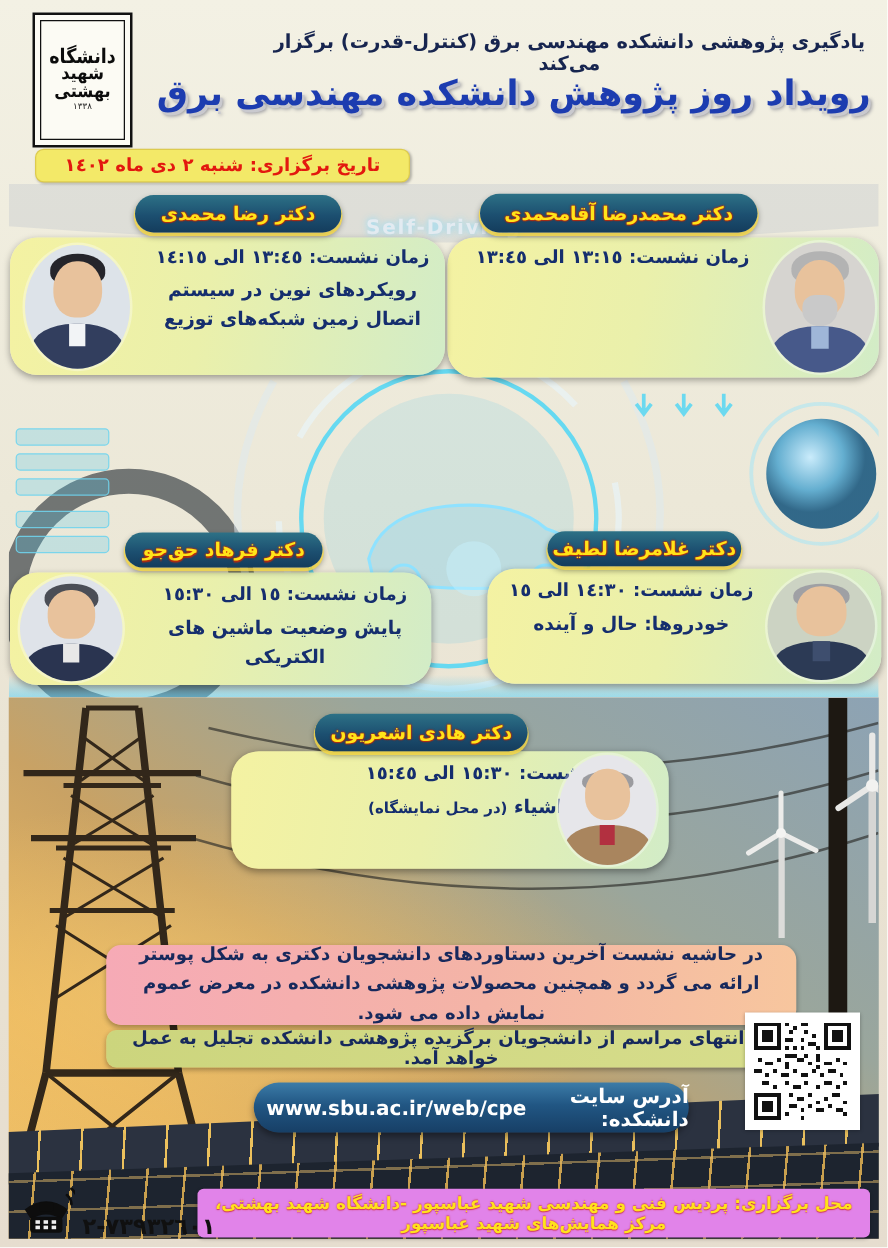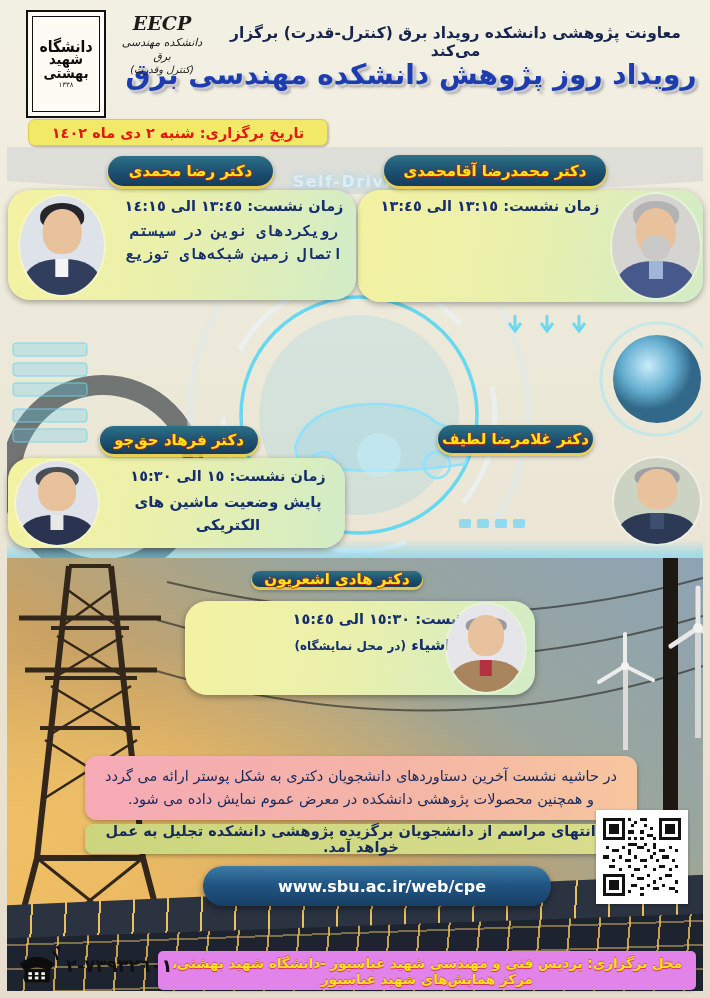--- a/index.html
+++ b/index.html
@@ -77,62 +77,57 @@
   .photo .collar{position:absolute;left:50%;bottom:18%;width:16%;height:18%;transform:translateX(-50%);}
   .av-moh{background:#dde3e9;} .av-moh .hair{background:#25252b;} .av-moh .torso{background:#323e5e;} .av-moh .collar{background:#f2f4f6;}
   .av-agha{background:#d6d4d0;} .av-agha .hair{background:#b3b3b3;} .av-agha .beard{background:#c9c9c9;} .av-agha .torso{background:#47598a;} .av-agha .collar{background:#9fb6d8;}
   .av-hagh{background:#dfe3e9;} .av-hagh .hair{background:#4b4e56;} .av-hagh .torso{background:#2a3450;} .av-hagh .collar{background:#e8e8e8;}
   .av-latif{background:#ccd3c3;} .av-latif .hair{background:#9fa0a4;top:10%;height:22%;} .av-latif .torso{background:#2c3a55;} .av-latif .collar{background:#3e4e6e;}
   .av-ash{background:#e6e6ea;} .av-ash .hair{background:#9b9b9f;top:15%;height:18%;} .av-ash .torso{background:#a9855e;} .av-ash .collar{background:#b23040;}
   
   .note-pink{position:absolute;left:85px;top:756px;width:552px;height:64px;z-index:5;border-radius:12px;
     background:linear-gradient(90deg,#f6aab6 0%,#f4b4a6 55%,#f7c69e 100%);
     display:flex;align-items:center;justify-content:center;text-align:center;padding:4px 18px;
-    font-size:14.5px;font-weight:normal;color:#17295c;line-height:1.6;box-shadow:0 2px 4px rgba(0,0,0,.3);}
+    font-size:14.5px;font-weight:bold;color:#17295c;line-height:1.6;box-shadow:0 2px 4px rgba(0,0,0,.3);}
   .note-green{position:absolute;left:85px;top:824px;width:552px;height:30px;z-index:5;border-radius:8px;
     background:linear-gradient(90deg,#ccd57d 0%,#d7dd8c 100%);
     display:flex;align-items:center;justify-content:center;text-align:center;
     font-size:14.5px;font-weight:bold;color:#17295c;box-shadow:0 2px 4px rgba(0,0,0,.3);}
   .qr-pad{position:absolute;left:596px;top:810px;width:92px;height:94px;background:#ffffff;z-index:6;
     display:flex;align-items:center;justify-content:center;box-shadow:0 1px 3px rgba(0,0,0,.3);}
   .website{position:absolute;left:203px;top:866px;width:348px;height:40px;z-index:6;border-radius:21px;
     background:linear-gradient(180deg,#3c7ca8 0%,#215683 45%,#173f66 100%);
     display:flex;align-items:center;justify-content:center;gap:8px;
     font-size:16px;font-weight:bold;color:#ffffff;box-shadow:0 3px 6px rgba(0,0,0,.4);}
   .website .url{direction:ltr;unicode-bidi:isolate;padding-left:10px;}
   .footer-banner{position:absolute;left:158px;top:951px;width:538px;height:39px;z-index:6;border-radius:5px;
     background:#e183e9;display:flex;align-items:center;justify-content:center;text-align:center;
     font-size:13.5px;font-weight:bold;color:#ffe21c;padding:0 8px;
     text-shadow:0 1px 1px rgba(200,30,30,.8),0 -1px 1px rgba(200,30,30,.5);
     box-shadow:0 1px 3px rgba(0,0,0,.3);}
   .phone-wrap{position:absolute;left:14px;top:938px;width:210px;height:54px;z-index:6;direction:ltr;
-    display:flex;align-items:center;gap:6px;}
+    display:flex;align-items:flex-end;gap:6px;}
   .phone-number{font-size:18px;font-weight:bold;color:#101010;direction:ltr;unicode-bidi:isolate;}
 </style>
 </head>
 <body>
 
 <div class="poster">
 
   <div class="logo-box">
     <div class="logo-inner">
       <span class="logo-line">دانشگاه</span>
       <span class="logo-line2">شهید</span>
       <span class="logo-line2">بهشتی</span>
       <span class="logo-year">١٣٣٨</span>
     </div>
   </div>
 
-  <div class="eecp">
-    <div class="eecp-acronym">EECP</div>
-    <div class="eecp-sub">دانشکده مهندسی برق</div>
-    <div class="eecp-sub2">(کنترل وقدرت)</div>
-  </div>
-
-  <div class="organizer">معاونت پژوهشی دانشکده رویداد برق (کنترل-قدرت) برگزار می‌کند</div>
+
+  <div class="organizer">یادگیری پژوهشی دانشکده مهندسی برق (کنترل-قدرت) برگزار می‌کند</div>
   <div class="main-title">رویداد روز پژوهش دانشکده مهندسی برق</div>
   <div class="date-banner">تاریخ برگزاری: شنبه ٢ دی ماه ١٤٠٢</div>
 
   <div class="scene-top">
     <svg width="696" height="411" viewBox="0 0 696 411">
       <defs>
         <radialGradient id="sphereG" cx="40%" cy="35%">
           <stop offset="0%" stop-color="#c6ecff"></stop>
             <stop offset="60%" stop-color="#55a8cf"></stop>
             <stop offset="100%" stop-color="#1d5a80"></stop>
@@ -242,31 +237,37 @@
     <div class="hair"></div>
       <div class="face"></div>
       <div class="beard"></div>
       <div class="torso"></div>
       <div class="collar"></div>
   </div>
 
   <div class="card" style="left:8px;top:190px;width:348px;height:110px;">
     <div class="card-text" style="left:110px;width:232px;top:8px;">
       <span class="time">زمان نشست: ١٣:٤٥ الی ١٤:١٥</span>
-      <span class="topic" style="max-width:228px;font-family:Liberation Mono, monospace;">رویکردهای نوین در سیستم اتصال زمین شبکه‌های توزیع</span>
+      <span class="topic" style="max-width:228px;">رویکردهای نوین در سیستم اتصال زمین شبکه‌های توزیع</span>
     </div>
   </div>
   <div class="pill" style="left:108px;top:156px;width:165px;height:30px;">دکتر رضا محمدی</div>
   <div class="photo av-moh" style="left:20px;top:196px;width:84px;height:99px;">
     <div class="hair"></div>
       <div class="face"></div>
       <div class="torso"></div>
       <div class="collar"></div>
   </div>
 
+  <div class="card" style="left:390px;top:455px;width:315px;height:92px;">
+    <div class="card-text" style="left:8px;width:214px;top:10px;">
+      <span class="time">زمان نشست: ١٤:٣٠ الی ١٥</span>
+      <span class="topic" style="max-width:208px;">خودروها: حال و آینده</span>
+    </div>
+  </div>
   <div class="pill" style="left:438px;top:425px;width:155px;height:28px;">دکتر غلامرضا لطیف</div>
   <div class="photo av-latif" style="left:614px;top:458px;width:86px;height:86px;">
     <div class="hair"></div>
       <div class="face"></div>
       <div class="torso"></div>
       <div class="collar"></div>
   </div>
 
   <div class="card" style="left:8px;top:458px;width:337px;height:90px;">
     <div class="card-text" style="left:104px;width:232px;top:10px;">
@@ -284,21 +285,21 @@
 
   <div class="card" style="left:185px;top:601px;width:350px;height:94px;">
     <div class="card-text" style="left:92px;width:250px;top:10px;">
       <span class="time">زمان نشست: ١٥:٣٠ الی ١٥:٤٥</span>
       <span class="topic" style="max-width:246px;">
         <span>اینترنت اشیاء</span>
         <span class="topic-note">(در محل نمایشگاه)</span>
       </span>
     </div>
   </div>
-  <div class="pill" style="left:252px;top:571px;width:170px;height:16px;">دکتر هادی اشعریون</div>
+  <div class="pill" style="left:252px;top:571px;width:170px;height:30px;">دکتر هادی اشعریون</div>
   <div class="photo av-ash" style="left:447px;top:604px;width:78px;height:88px;">
     <div class="hair"></div>
       <div class="face"></div>
       <div class="torso"></div>
       <div class="collar"></div>
   </div>
 
   <div class="note-pink">در حاشیه نشست آخرین دستاوردهای دانشجویان دکتری به شکل پوستر ارائه می گردد و همچنین محصولات پژوهشی دانشکده در معرض عموم نمایش داده می شود.</div>
   <div class="note-green">در انتهای مراسم از دانشجویان برگزیده پژوهشی دانشکده تجلیل به عمل خواهد آمد.</div>
 
@@ -319,20 +320,21 @@
         <rect x="2" y="2" width="3" height="3"></rect>
           <rect x="20" y="2" width="3" height="3"></rect>
           <rect x="2" y="20" width="3" height="3"></rect>
         <path d="M8,0h1v1H8z M10,1h1v1h-1z M12,0h2v1h-2z M9,2h1v1H9z M13,2h1v1h-1z M15,3h1v1h-1z M8,4h2v1H8z M12,4h1v1h-1z M14,5h2v1h-2z M10,6h1v1h-1z M8,6h1v1H8z M12,6h1v1h-1z M16,6h1v1h-1z M9,8h2v1H9z M13,8h1v1h-1z M1,9h1v1H1z M3,10h2v1H3z M6,9h1v1H6z M8,10h1v1H8z M11,9h2v1h-2z M14,10h1v1h-1z M16,9h1v1h-1z M18,10h2v1h-2z M21,9h1v1h-1z M23,10h1v1h-1z M0,12h2v1H0z M3,13h1v1H3z M5,12h1v1H5z M7,13h2v1H7z M10,12h1v1h-1z M12,13h2v1h-2z M15,12h1v1h-1z M17,13h1v1h-1z M19,12h2v1h-2z M22,13h1v1h-1z M2,15h2v1H2z M5,16h1v1H5z M8,15h1v1H8z M10,16h2v1h-2z M13,15h1v1h-1z M16,16h1v1h-1z M18,15h2v1h-2z M21,16h1v1h-1z M23,15h1v1h-1z M9,18h1v1H9z M11,19h2v1h-2z M14,18h1v1h-1z M16,20h1v1h-1z M18,19h1v1h-1z M20,18h2v1h-2z M23,20h1v1h-1z M9,21h2v1H9z M12,22h1v1h-1z M14,21h1v1h-1z M16,22h2v1h-2z M19,21h1v1h-1z M21,22h2v1h-2z M23,23h1v1h-1z M8,23h1v1H8z M12,24h1v1h-1z"></path>
         <path d="M8,8h1v1H8z M16,8h1v1h-1z M16,11h1v1h-1z M8,11h1v1H8z"></path>
       </g>
     </svg>
   </div>
 
   <div class="website">
+    <span>آدرس سایت دانشکده:</span>
     <span class="url">www.sbu.ac.ir/web/cpe</span>
   </div>
 
   <div class="footer-banner">محل برگزاری: پردیس فنی و مهندسی شهید عباسپور -دانشگاه شهید بهشتی، مرکز همایش‌های شهید عباسپور</div>
   <div class="phone-wrap">
     <svg width="46" height="46" viewBox="0 0 64 64">
       <g fill="#0d0d0d">
         <path d="M8,30 q24,-18 48,0 l-7,11 q-17,-11 -34,0 z"></path>
         <rect x="14" y="38" width="36" height="18" rx="4"></rect>
         <rect x="24" y="22" width="16" height="10" rx="2"></rect>

